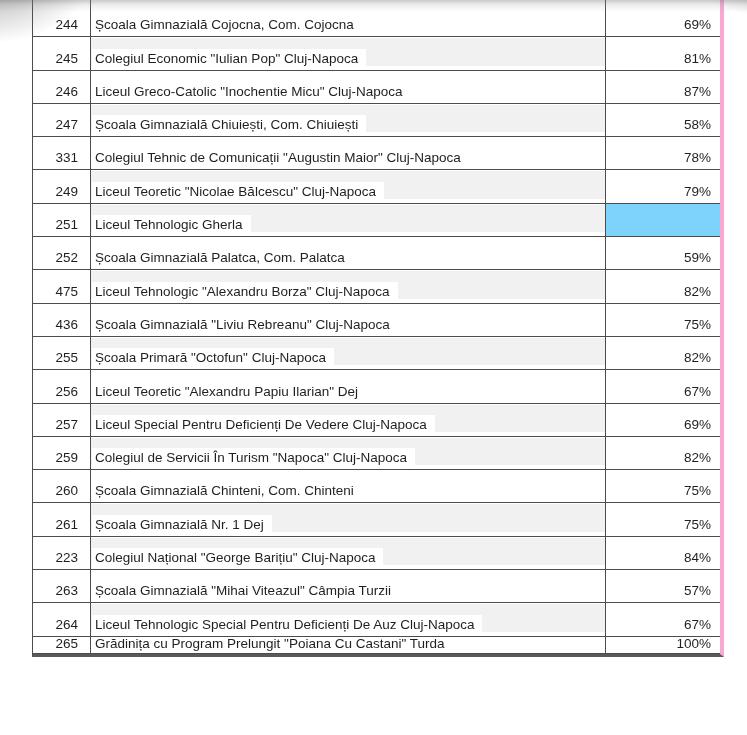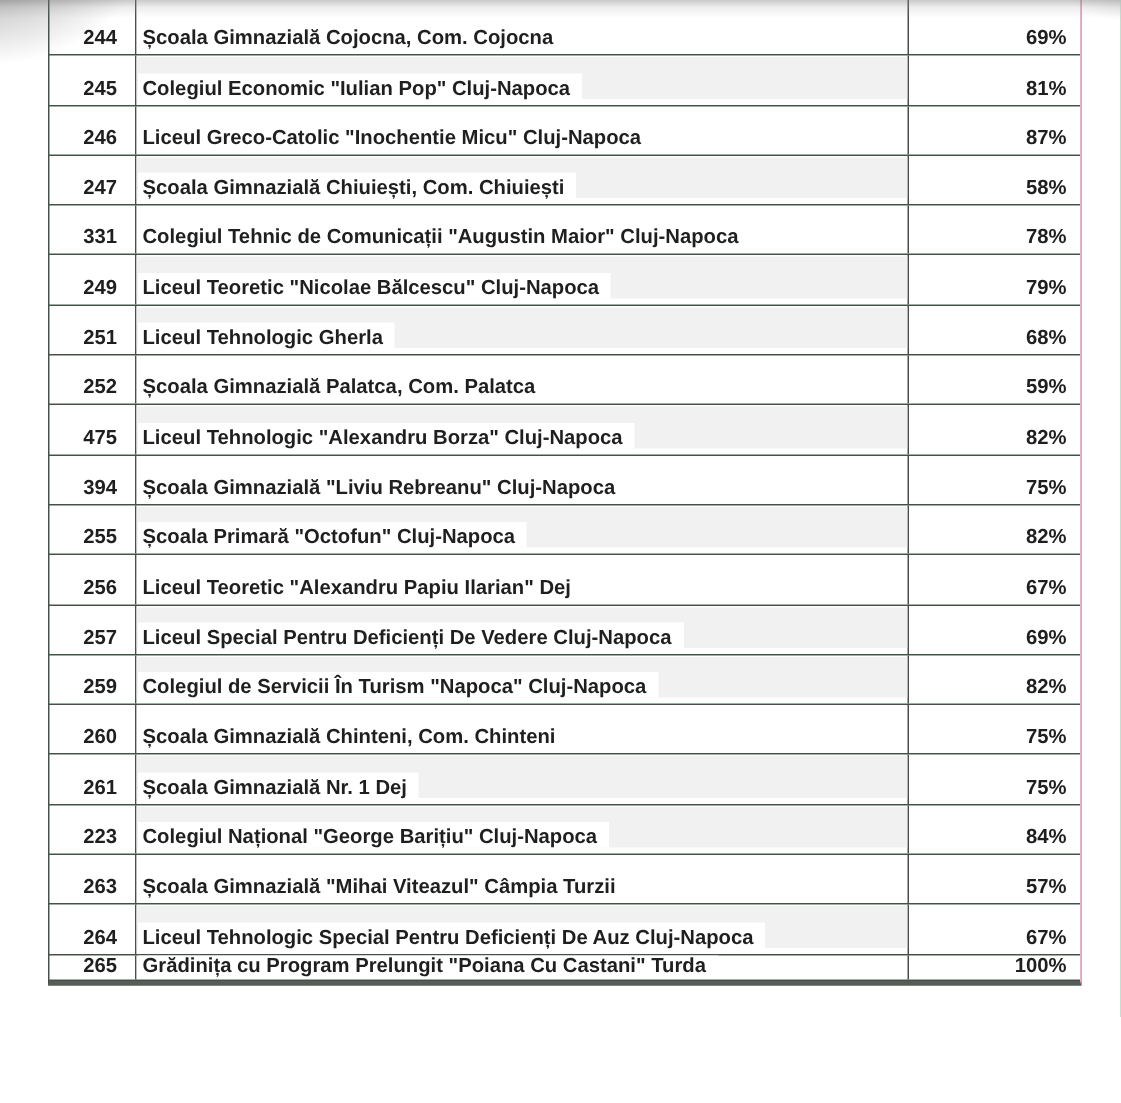--- a/index.html
+++ b/index.html
@@ -6,23 +6,23 @@
   body{
     width:747px;height:735px;background:#ffffff;overflow:hidden;
     font-family:"Liberation Sans","DejaVu Sans",sans-serif;
     -webkit-font-smoothing:antialiased;
   }
   .page{position:relative;width:747px;height:735px;background:#fff;}
 
   
   .table{
     position:absolute;left:32px;top:0;width:687px;
-    border-left:1px solid #4c4c4c;border-right:1px solid #f9a8d4;
+    border-left:1px solid #4c4c4c;border-right:4px solid #f9a8d4;
     border-bottom:3px solid #5a5a5a;
-    box-sizing:content-box;background:#15803d;font-weight:bold;
+    box-sizing:content-box;background:#7dd3fc;
   }
   .row{display:flex;width:687px;border-bottom:1px solid #4c4c4c;box-sizing:border-box;}
   .row.partial{height:4px;}
   .row.normal{height:33.3px;}
   .row.last{height:17px;}
   .cell{
     box-sizing:border-box;display:flex;align-items:flex-end;
     font-size:13.5px;line-height:15px;color:#1f1f1f;
     overflow:hidden;white-space:nowrap;position:relative;background:#fff;
   }
@@ -111,41 +111,40 @@
       </div>
       <div class="cell pct">79%</div>
     </div>
 
 
     <div class="row normal">
       <div class="cell num">251</div>
       <div class="cell name shaded">
         <span class="txt">Liceul Tehnologic Gherla</span>
       </div>
-      <div class="cell pct">68%</div>
     </div>
 
     <div class="row normal">
       <div class="cell num">252</div>
       <div class="cell name">
         <span class="txt">Școala Gimnazială Palatca, Com. Palatca</span>
       </div>
       <div class="cell pct">59%</div>
     </div>
 
     <div class="row normal">
       <div class="cell num">475</div>
       <div class="cell name shaded">
         <span class="txt">Liceul Tehnologic "Alexandru Borza" Cluj-Napoca</span>
       </div>
       <div class="cell pct">82%</div>
     </div>
 
     <div class="row normal">
-      <div class="cell num">394</div>
+      <div class="cell num">436</div>
       <div class="cell name">
         <span class="txt">Școala Gimnazială "Liviu Rebreanu" Cluj-Napoca</span>
       </div>
       <div class="cell pct">75%</div>
     </div>
 
     <div class="row normal">
       <div class="cell num">255</div>
       <div class="cell name shaded">
         <span class="txt">Școala Primară "Octofun" Cluj-Napoca</span>

